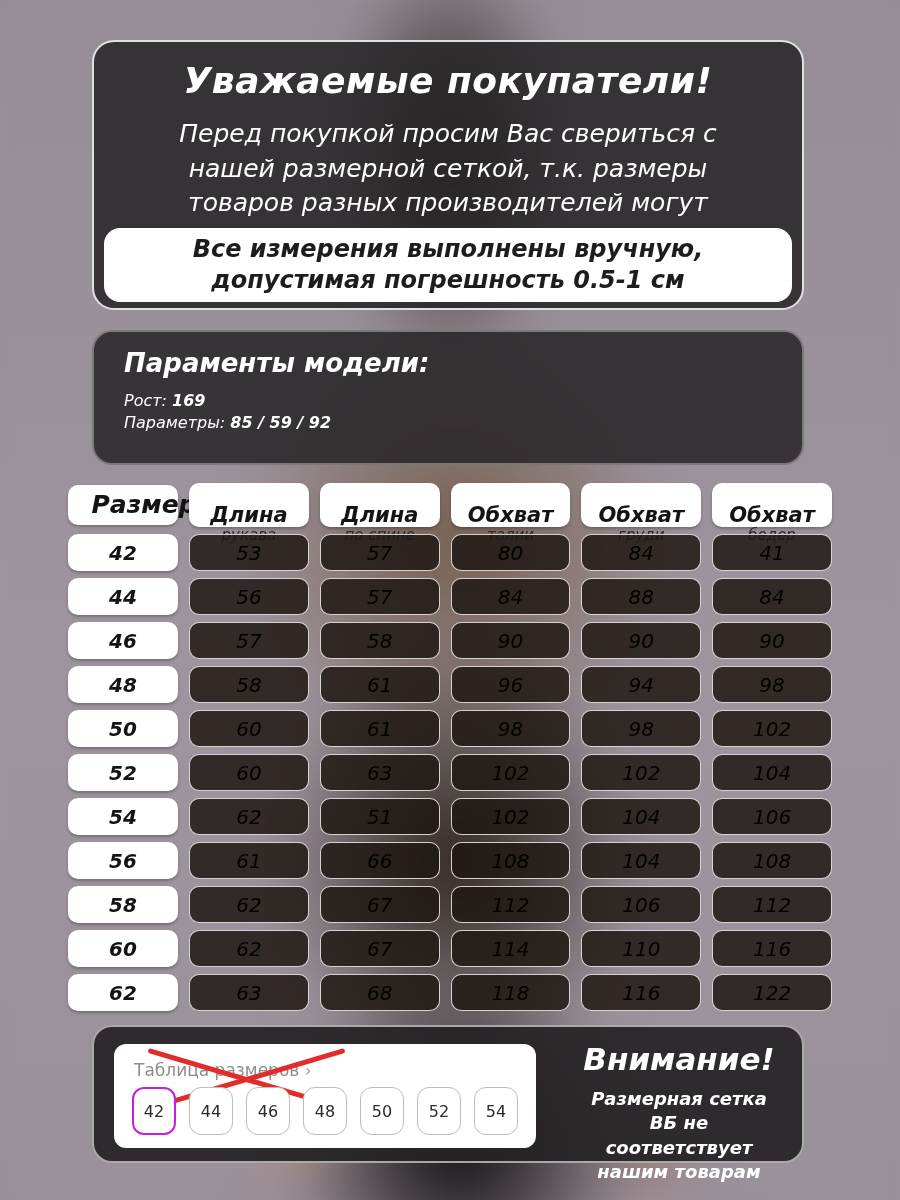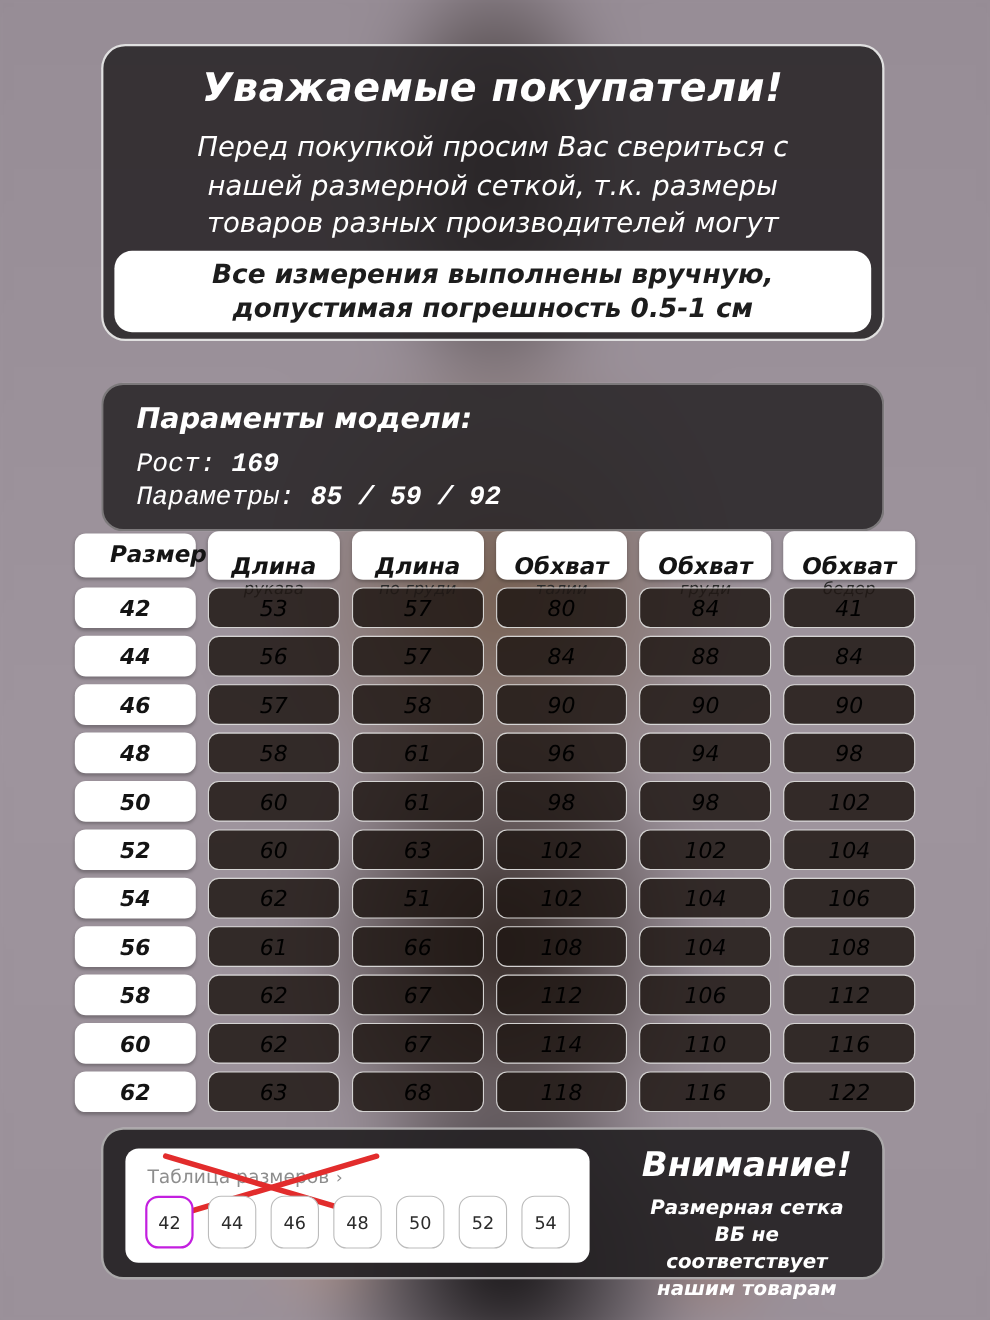--- a/index.html
+++ b/index.html
@@ -22,37 +22,37 @@
   .panel{position:absolute;left:68px;width:712px;box-sizing:border-box;color:#fff;margin-left:24px;}
 
   .top-panel{top:40px;height:270px;border-radius:22px;background:rgba(41,37,40,0.88);
     border:2px solid rgba(255,255,255,0.85);text-align:center;font-style:italic;}
   .notice-title{margin:18px 0 0;font-size:36px;font-weight:700;letter-spacing:0.5px;}
   .notice-body{margin:16px auto 0;width:600px;font-size:25px;line-height:1.38;font-weight:400;}
   .note-box{position:absolute;left:10px;right:10px;bottom:6px;height:74px;background:#fff;border-radius:16px;
     color:#1d1d1d;display:flex;align-items:center;justify-content:center;font-weight:700;font-size:24px;
     line-height:1.3;padding:0 15px;box-sizing:border-box;}
 
-  .params-panel{top:348px;height:135px;border-radius:20px;background:rgba(41,37,40,0.88);
+  .params-panel{top:330px;height:135px;border-radius:20px;background:rgba(41,37,40,0.88);
     border:2px solid rgba(255,255,255,0.35);font-style:italic;padding:16px 0 0 30px;}
   .params-title{margin:0;font-size:26px;font-weight:700;}
-  .pline{margin-top:13px;font-size:24px;font-family:Liberation Mono, monospace;}
+  .pline{margin-top:13px;font-size:16px;}
   .pline + .pline{margin-top:3px;}
   .pl-label{font-weight:400;}
   .pl-value{font-weight:700;}
 
   .size-table{position:absolute;left:68px;top:483px;width:764px;display:grid;
     grid-template-columns:110px repeat(5,1fr);column-gap:11px;row-gap:7px;
     grid-template-rows:44px;grid-auto-rows:37px;font-style:italic;}
   .hcell{background:#fff;border-radius:10px;color:#141414;text-align:center;padding-top:21px;
     box-shadow:0 2px 3px rgba(0,0,0,0.25);box-sizing:border-box;}
   .hcell .ht{font-size:21px;font-weight:700;line-height:1.12;}
   .hcell .hs{font-size:15px;line-height:1.0;color:#2b2b2b;}
   .hcell.first{height:40px;align-self:center;display:flex;align-items:center;justify-content:center;padding-top:0;}
-  .hcell.first .ht{font-size:21px;margin-left:42px;}
+  .hcell.first .ht{font-size:25px;margin-left:42px;}
   .scell{background:#fff;border-radius:10px;color:#141414;font-weight:700;font-size:20px;
     display:flex;align-items:center;justify-content:center;box-shadow:0 2px 3px rgba(0,0,0,0.25);}
   .vcell{background:rgba(32,24,20,0.85);border:1.5px solid rgba(255,255,255,0.8);border-radius:10px;
     color:#000000;font-size:20px;display:flex;align-items:center;justify-content:center;box-sizing:border-box;}
 
   .footer-panel{top:1025px;height:138px;border-radius:20px;background:rgba(38,34,37,0.93);
     border:2px solid rgba(255,255,255,0.6);}
   .wb-card{position:absolute;left:20px;top:17px;width:422px;height:104px;background:#fff;border-radius:12px;}
   .picker-label{position:absolute;left:20px;top:16px;font-size:17px;color:#8d8d8d;cursor:pointer;}
   .chev{margin-left:6px;font-size:15px;}
@@ -100,21 +100,21 @@
   <section class="size-table">
       <div class="hcell first">
         <div class="ht">Размер</div>
       </div>
       <div class="hcell">
         <div class="ht">Длина</div>
         <div class="hs">рукава</div>
       </div>
       <div class="hcell">
         <div class="ht">Длина</div>
-        <div class="hs">по груди</div>
+        <div class="hs">по спине</div>
       </div>
       <div class="hcell">
         <div class="ht">Обхват</div>
         <div class="hs">талии</div>
       </div>
       <div class="hcell">
         <div class="ht">Обхват</div>
         <div class="hs">груди</div>
       </div>
       <div class="hcell">

